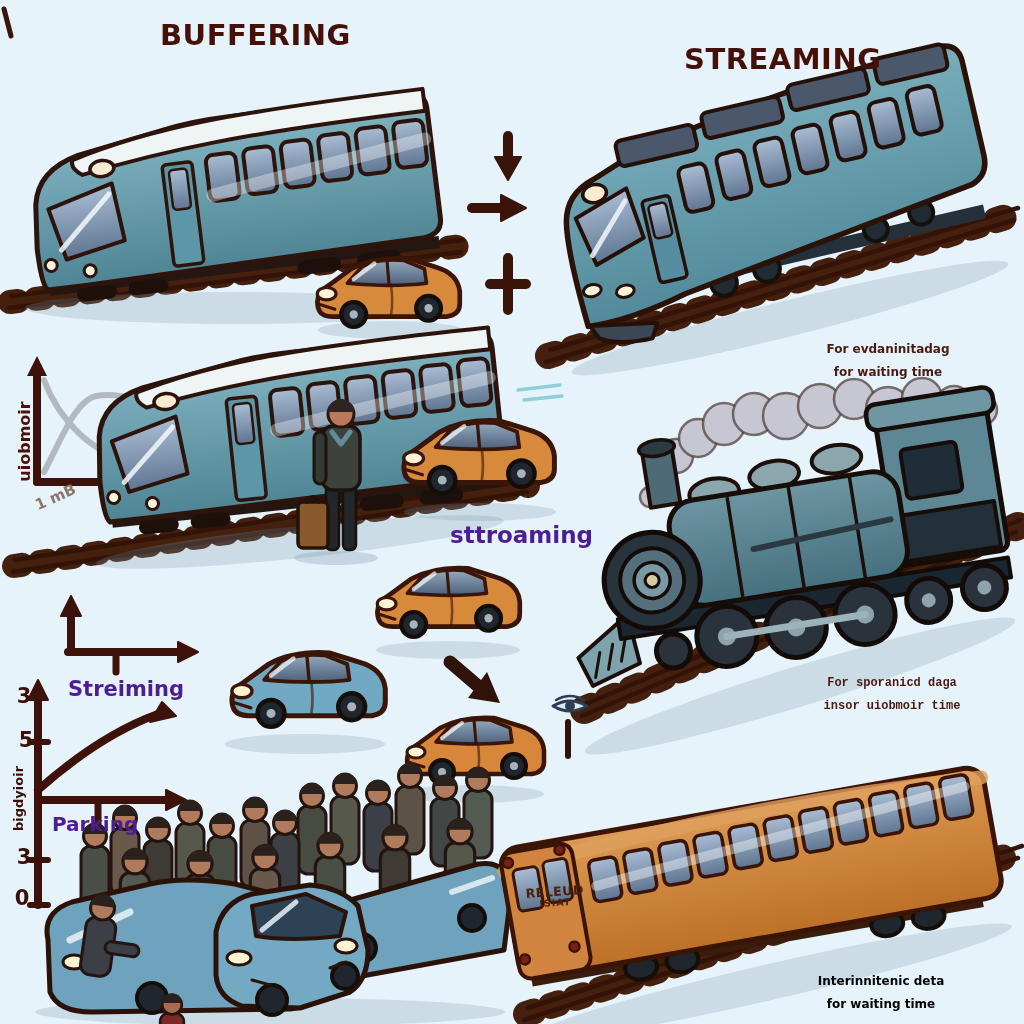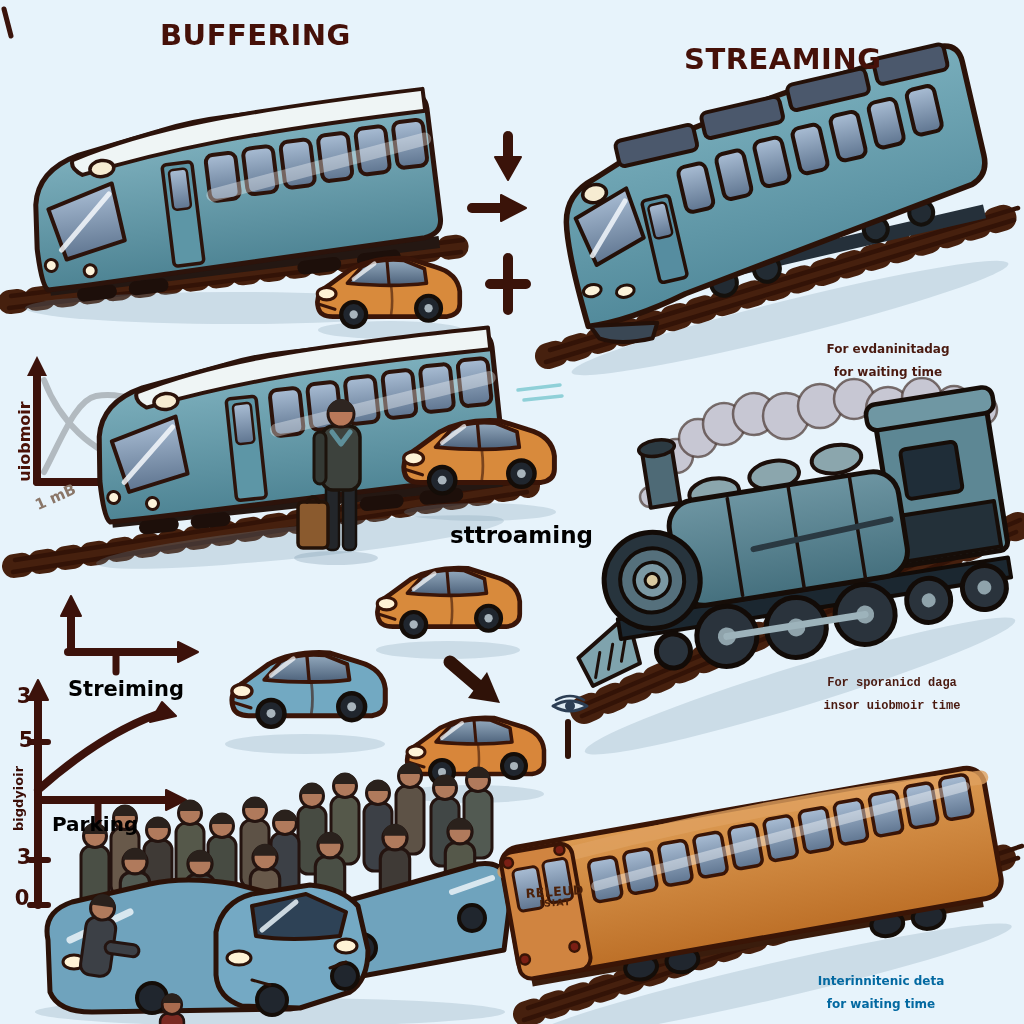--- a/index.html
+++ b/index.html
@@ -6,22 +6,22 @@
   .canvas{
     position:relative;width:1024px;height:1024px;overflow:hidden;
     background:#e7f3fb;
     font-family:"DejaVu Sans","Liberation Sans",sans-serif;
   }
   .canvas svg{position:absolute;left:0;top:0;}
   svg *{stroke-linecap:round;stroke-linejoin:round;}
   .txt{position:absolute;font-weight:700;white-space:nowrap;}
   .title{font-size:29px;color:#451008;letter-spacing:.5px;text-align:center;margin-left:8px;}
   .note{font-size:12px;line-height:23px;color:#4a1a10;text-align:center;white-space:normal;}
-  .note.dark{color:#0369a1;}
-  .lbl{color:#000000;}
+  .note.dark{color:#000000;}
+  .lbl{color:#4c1d95;}
   .axisnum{font-size:21px;color:#3b0e07;text-align:center;}
   .rot90{transform:rotate(-90deg);text-align:center;}
   .traintxt{color:#4c2008;text-align:center;transform:rotate(-4deg);line-height:11px;}
   .traintxt .l1{font-size:12.5px;letter-spacing:.5px;}
   .traintxt .l2{font-size:9.5px;letter-spacing:1px;}
 </style>
 </head>
 <body>
 
 <div class="canvas">

